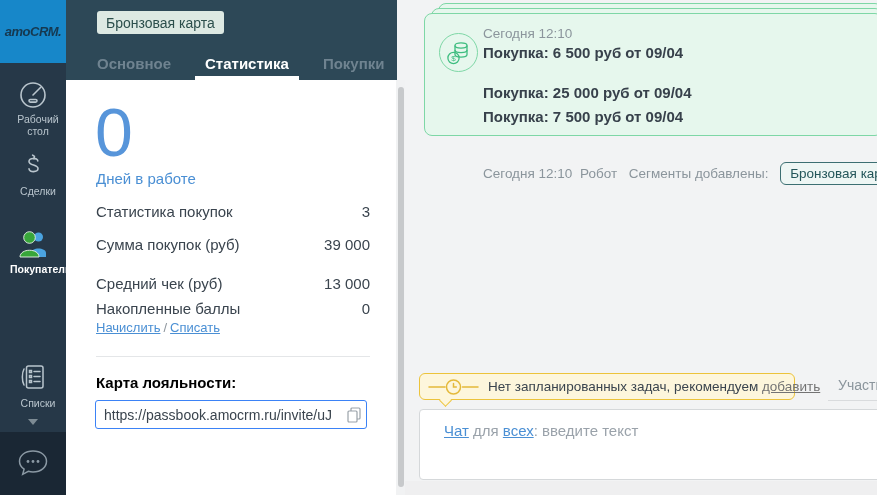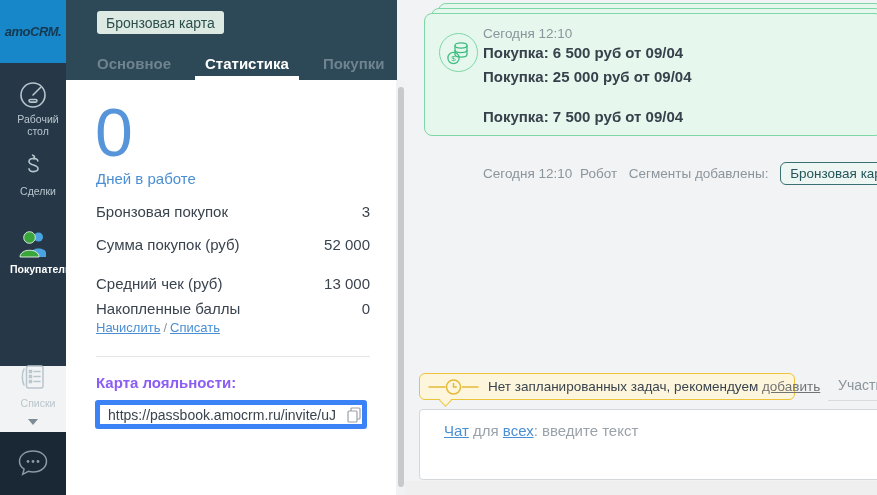--- a/index.html
+++ b/index.html
@@ -1,20 +1,20 @@
 <!DOCTYPE html>
 <html><head>
 <meta charset="utf-8">
 <style>
   * { margin:0; padding:0; box-sizing:border-box; }
   body { font-family:"Liberation Sans", sans-serif; }
   .app { position:relative; width:877px; height:495px; background:#f2f3f4; overflow:hidden; }
 
   
-  .sidebar { position:absolute; left:0; top:0; width:66px; height:366px; background:#263848; }
+  .sidebar { position:absolute; left:0; top:0; width:66px; height:495px; background:#263848; }
   .logo { position:absolute; left:0; top:0; width:66px; height:63px; background:#1787c9;
           display:flex; align-items:center; justify-content:center; color:#16384f;
           font-style:italic; font-weight:bold; font-size:13px; letter-spacing:-0.5px; cursor:pointer; }
   .nav-item { position:absolute; left:0; width:66px; text-align:center; color:#b9c5cd; cursor:pointer; }
   .nav-icon { display:block; margin:0 auto; }
   .nav-label { font-size:10.5px; line-height:12px; margin-top:4px;padding-left:10px; }
   .nav-item.active .nav-label { color:#ffffff; font-weight:bold; }
   .lists-chevron { position:absolute; left:28px; top:419px; width:0; height:0;
           border-left:5px solid transparent; border-right:5px solid transparent;
           border-top:6px solid #7d8b94; cursor:pointer; }
@@ -37,43 +37,43 @@
   .big-number { position:absolute; left:29px; top:18px; font-size:68px; line-height:68px;
           font-weight:200; color:#5795da; }
   .big-label  { position:absolute; left:30px; top:90px; font-size:15px; color:#4a8fd4; }
   .stat-row { position:absolute; left:30px; right:27px; height:18px; font-size:15px; color:#3a444e; }
   .stat-label { float:left; }
   .stat-value { float:right; }
   .points-links { position:absolute; left:30px; top:240px; font-size:13px; }
   .points-links a, .link-blue { color:#4a8fd4; text-decoration:underline; cursor:pointer; }
   .link-sep { color:#8c949c; margin:0 3px; text-decoration:none; }
   .panel-divider { position:absolute; left:30px; top:276px; width:274px; border-top:1px solid #e4e6e8; }
-  .loyalty-label { position:absolute; left:30px; top:294px; font-size:15px; font-weight:bold; color:#8b5cf6; }
+  .loyalty-label { position:absolute; left:30px; top:294px; font-size:15px; font-weight:bold; color:#000000; }
   .loyalty-wrap { position:absolute; left:29px; top:320px; width:272px; height:29px; }
-  .loyalty-input { width:100%; height:100%; border:5px solid #3b82f6; border-radius:3px;
+  .loyalty-input { width:100%; height:100%; border:1px solid #3b82f6; border-radius:3px;
           font-family:"Liberation Sans", sans-serif; font-size:14px; color:#3a444e; padding:0 26px 0 8px; }
   .copy-btn { position:absolute; right:6px; top:7px; cursor:pointer; }
 
   
   .scroll-track { position:absolute; left:396px; top:80px; width:9px; height:415px; background:#f1f2f3; }
   .scroll-thumb { position:absolute; left:398px; top:87px; width:6px; height:400px; background:#c7c9cb; border-radius:3px; cursor:pointer; }
 
   
   .right-panel { position:absolute; left:405px; top:0; width:472px; height:495px; background:#f2f3f4; }
   .stack-layer { position:absolute; right:-6px; height:50px; background:#e6f7ed;
           border:1px solid #7ed7a6; border-radius:8px; }
   .stack-l3 { left:33px; top:3px; z-index:0; }
   .stack-l2 { left:26px; top:8px; z-index:1; }
   .purchase-card { position:absolute; left:19px; top:13px; right:-6px; height:123px; z-index:2;
           background:#e6f7ed; border:1px solid #7ed7a6; border-radius:8px; }
   .coin-circle { position:absolute; left:14px; top:19px; width:39px; height:39px;
           border:1.5px solid #7ed7a6; border-radius:50%; display:flex; align-items:center; justify-content:center; }
   .card-time { position:absolute; left:58px; top:12px; font-size:13.5px; color:#8b959c; }
   .purchase-line { position:absolute; left:58px; font-size:15px; font-weight:bold; color:#37414b; }
-  .pl-0 { top:30px;text-align:center; } .pl-1 { top:54px; } .pl-2 { top:94px; }
+  .pl-0 { top:30px;text-align:center; } .pl-1 { top:70px; } .pl-2 { top:94px; }
 
   .robot-row { position:absolute; left:78px; top:162px; font-size:13.5px; color:#8b959c; white-space:nowrap; }
   .robot-author { margin-left:4px; }
   .robot-action { margin-left:8px; }
   .segment-badge { display:inline-block; background:#eef6f4; border:1px solid #3c6f72; color:#24565a;
           border-radius:6px; padding:3px 9px; margin-left:8px; font-size:13.5px; }
 
   .task-notice { position:absolute; left:14px; top:373px; width:376px; height:27px;
           background:#fdf6dc; border:1px solid #ecc33b; border-radius:6px;
           display:flex; align-items:center; z-index:3; }
@@ -169,26 +169,26 @@
       <span class="tab">Покупки</span>
       <span class="tab tab-dots">...</span>
     </div>
   </header>
 
   <main class="left-panel">
     <div class="big-number">0</div>
     <div class="big-label">Дней в работе</div>
 
     <div class="stat-row" style="top:123px">
-      <span class="stat-label">Бронзовая покупок</span>
+      <span class="stat-label">Статистика покупок</span>
       <span class="stat-value">3</span>
     </div>
     <div class="stat-row" style="top:156px">
       <span class="stat-label">Сумма покупок (руб)</span>
-      <span class="stat-value">52 000</span>
+      <span class="stat-value">39 000</span>
     </div>
     <div class="stat-row" style="top:195px">
       <span class="stat-label">Средний чек (руб)</span>
       <span class="stat-value">13 000</span>
     </div>
     <div class="stat-row" style="top:220px">
       <span class="stat-label">Накопленные баллы</span>
       <span class="stat-value">0</span>
     </div>
 

